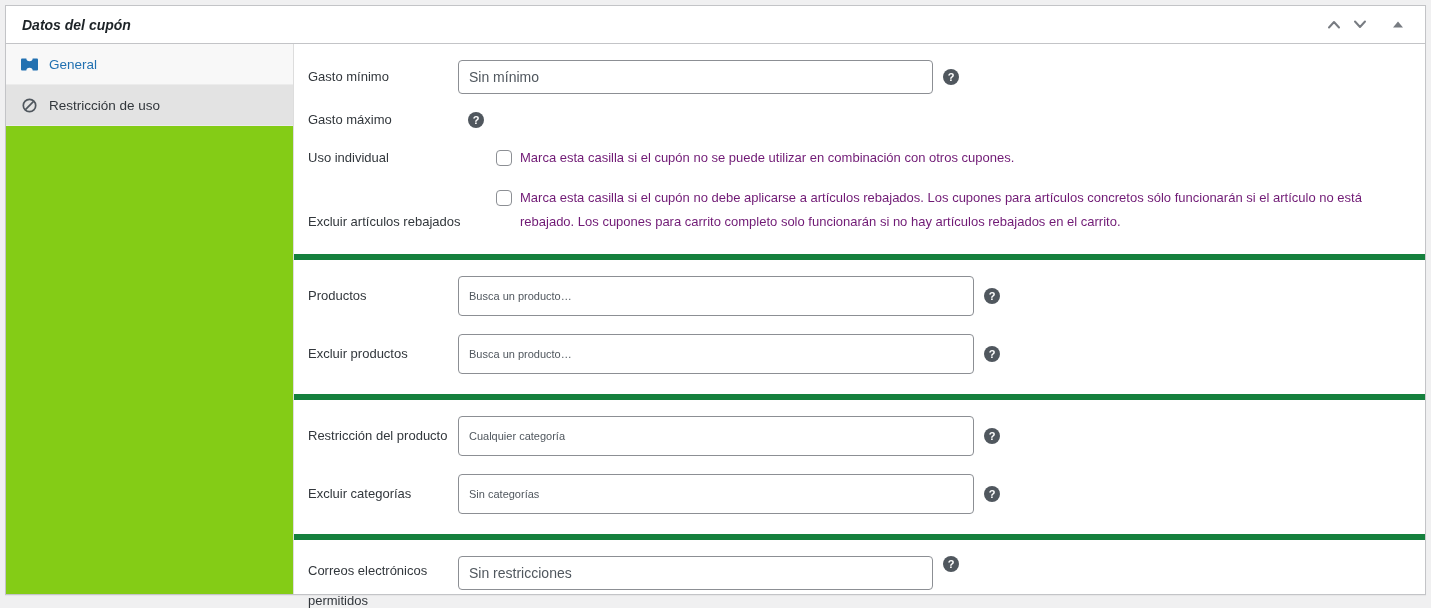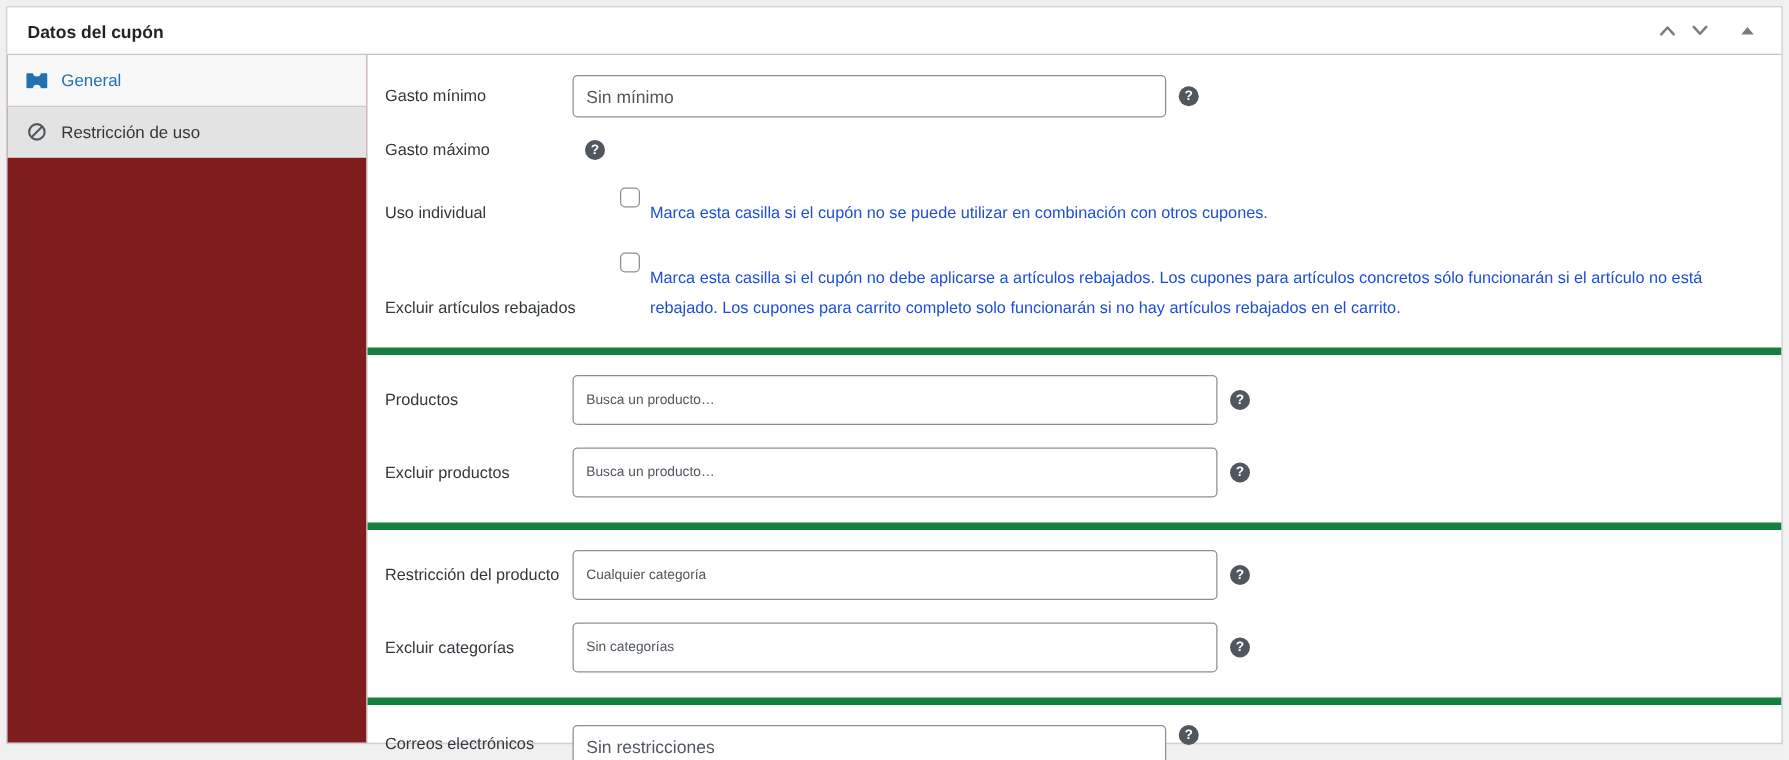--- a/index.html
+++ b/index.html
@@ -23,20 +23,21 @@
   }
   
   .postbox-header {
     display:flex;
     align-items:center;
     justify-content:space-between;
     border-bottom:1px solid #c3c4c7;
     background:#fff;
     height:38px;
     flex-shrink:0;
+    font-style:italic;
   }
   .postbox-title {
     margin:0;
     padding:0 16px;
     font-size:14px;
     font-weight:700;
     color:#1d2327;
     line-height:38px;
   }
   .handle-actions { display:flex; align-items:center; padding-right:14px; }
@@ -47,21 +48,21 @@
     color:#787c82; cursor:pointer;
   }
   .handle-btn svg { display:block; }
   .toggle-btn { margin-left:12px; }
   
   .coupon-data-body { display:flex; flex:1; min-height:0; }
   .tabs-col {
     width:288px;
     flex-shrink:0;
     border-right:1px solid #dddddd;
-    background:#7f1d1d;
+    background:#84cc16;
   }
   ul.wc-tabs { margin:0; padding:0; list-style:none; }
   li.wc-tab {
     display:flex;
     align-items:center;
     height:41px;
     padding:0 14px;
     background:#f8f8f8;
     border-bottom:1px solid #ececec;
     color:#2271b1;
@@ -124,21 +125,21 @@
     appearance:none;
     -webkit-appearance:none;
     width:16px; height:16px;
     border:1px solid #8c8f94;
     border-radius:4px;
     background:#fff;
     margin:4px 8px 0 0;
     flex-shrink:0;
     cursor:pointer;
   }
-  .check-desc { line-height:24px; color:#1d4ed8;margin-top:12px; }
+  .check-desc { line-height:24px; color:#701a75; }
   
   .email-row { align-items:flex-start; }
   .email-row > label { line-height:30px; }
 </style>
 </head>
 <body>
 
 <div class="postbox">
 
   <div class="postbox-header">

